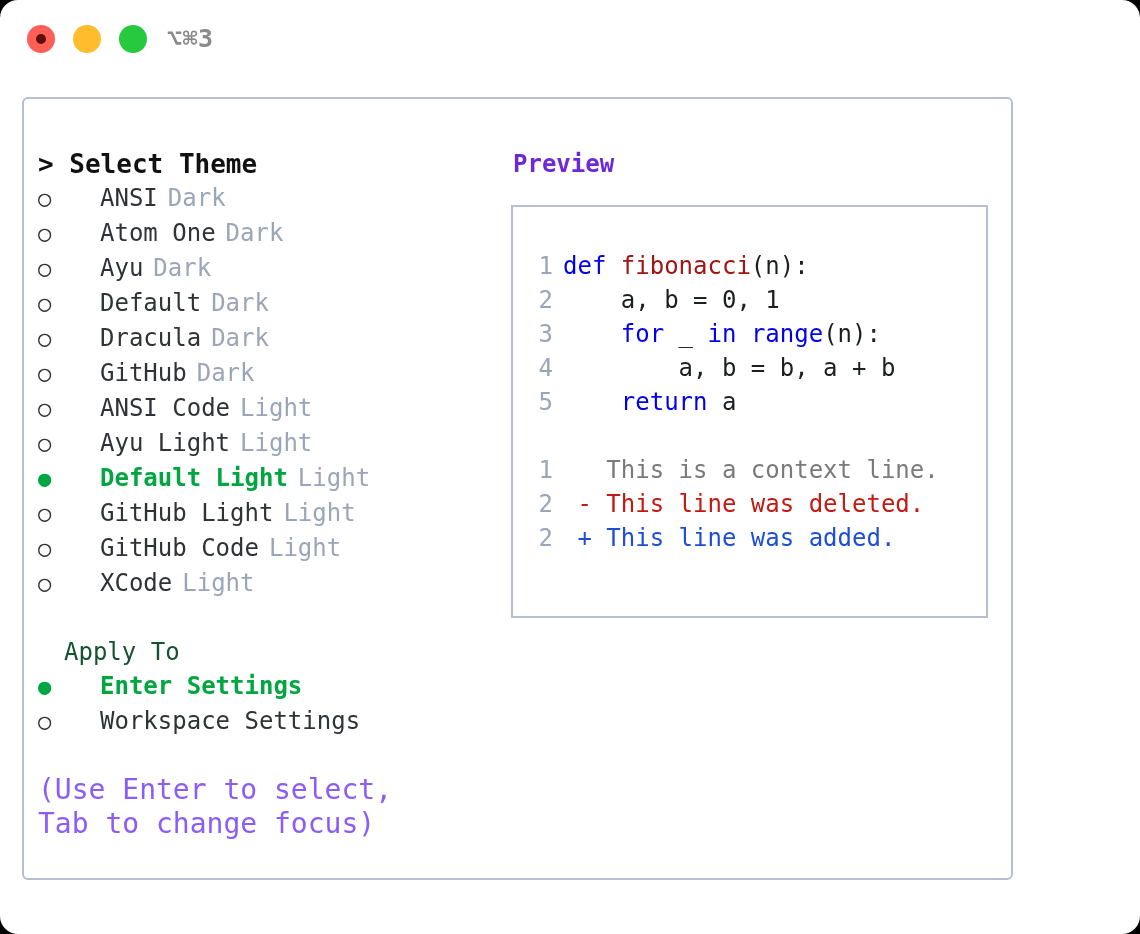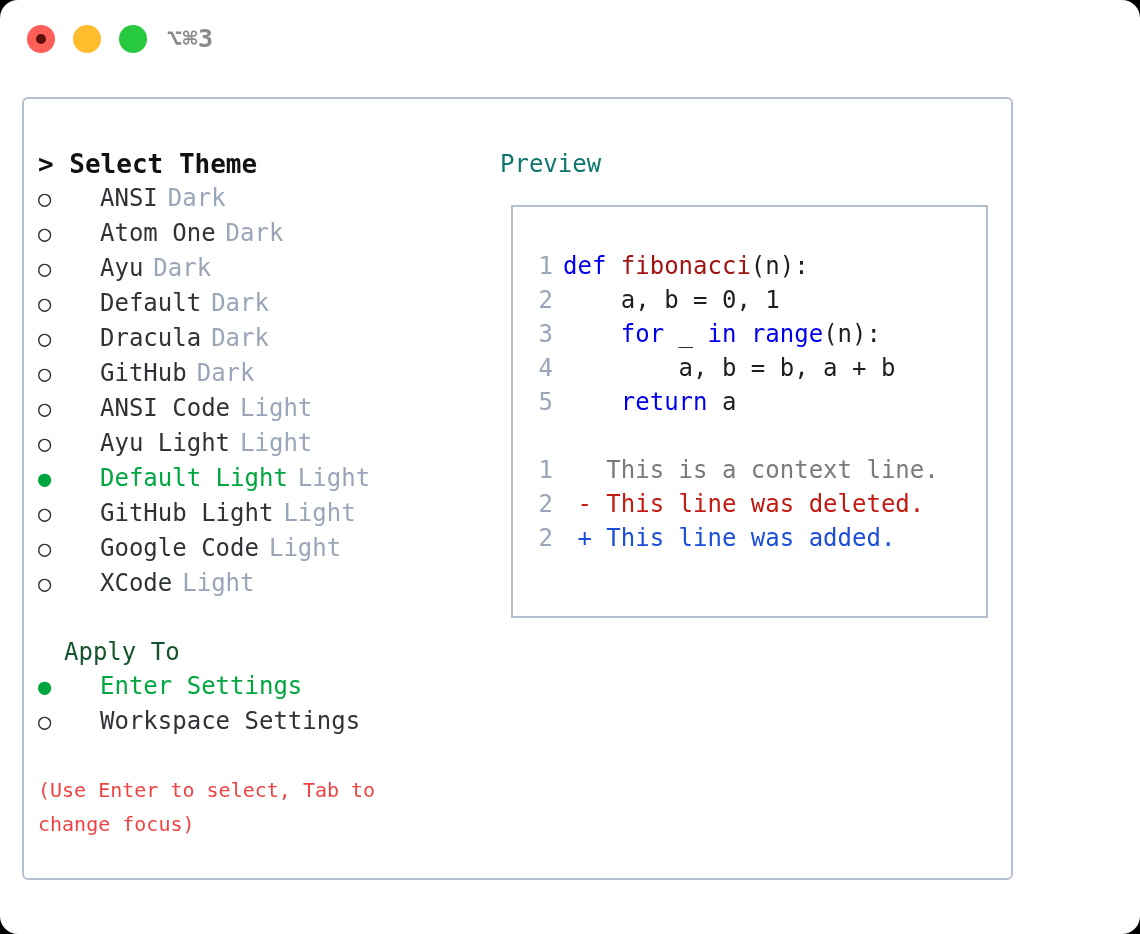--- a/index.html
+++ b/index.html
@@ -96,52 +96,53 @@
     white-space: pre;
   }
   .bullet {
     display: inline-block;
     width: 26px;
     flex: 0 0 26px;
     font-size: 22px;
     color: #2f3337;
   }
   .opt-row.selected .bullet { color: #00a63f; }
-  .opt-row.selected .opt-label { color: #00a63f; }
+  .opt-row.selected .opt-label { color: #00a63f; font-weight: bold; }
   .opt-label { color: #2f3337; margin-left: 36px; }
   .opt-variant {
     color: #9aa5b8;
     margin-left: 10px;
   }
   .section-title {
     font-size: 24px;
     line-height: 34px;
     color: #14532d;
     padding-left: 26px;
     white-space: pre;
   }
   .spacer-lg { height: 34px; }
   .hint {
-    font-size: 20px;
-    line-height: 34px;
-    color: #ef4444;
+    font-size: 28px;
+    line-height: 34px;
+    color: #8b5cf6;
     width: 410px;
     white-space: pre-wrap;
   }
   
   .right-col {
     position: absolute;
     left: 476px; top: 48px;
     width: 500px;
   }
   .preview-title {
     font-size: 24px;
-    font-weight: normal;
-    color: #0f766e;
-    line-height: 34px;
+    font-weight: bold;
+    color: #6d28d9;
+    line-height: 34px;
+    margin-left: 13px;
   }
   .preview-box {
     position: absolute;
     left: 11px; top: 58px;
     width: 477px;
     height: 413px;
     border: 2px solid #b6bfcf;
     box-sizing: border-box;
     background: #ffffff;
   }
@@ -190,21 +191,21 @@
           <div class="opt-row"><span class="bullet">○</span><span class="opt-label">ANSI</span><span class="opt-variant">Dark</span></div>
           <div class="opt-row"><span class="bullet">○</span><span class="opt-label">Atom One</span><span class="opt-variant">Dark</span></div>
           <div class="opt-row"><span class="bullet">○</span><span class="opt-label">Ayu</span><span class="opt-variant">Dark</span></div>
           <div class="opt-row"><span class="bullet">○</span><span class="opt-label">Default</span><span class="opt-variant">Dark</span></div>
           <div class="opt-row"><span class="bullet">○</span><span class="opt-label">Dracula</span><span class="opt-variant">Dark</span></div>
           <div class="opt-row"><span class="bullet">○</span><span class="opt-label">GitHub</span><span class="opt-variant">Dark</span></div>
           <div class="opt-row"><span class="bullet">○</span><span class="opt-label">ANSI Code</span><span class="opt-variant">Light</span></div>
           <div class="opt-row"><span class="bullet">○</span><span class="opt-label">Ayu Light</span><span class="opt-variant">Light</span></div>
           <div class="opt-row selected"><span class="bullet">●</span><span class="opt-label">Default Light</span><span class="opt-variant">Light</span></div>
           <div class="opt-row"><span class="bullet">○</span><span class="opt-label">GitHub Light</span><span class="opt-variant">Light</span></div>
-          <div class="opt-row"><span class="bullet">○</span><span class="opt-label">Google Code</span><span class="opt-variant">Light</span></div>
+          <div class="opt-row"><span class="bullet">○</span><span class="opt-label">GitHub Code</span><span class="opt-variant">Light</span></div>
           <div class="opt-row"><span class="bullet">○</span><span class="opt-label">XCode</span><span class="opt-variant">Light</span></div>
         </div>
 
       <div class="spacer-lg"></div>
 
       <div class="section-title">Apply To</div>
       <div id="apply-list">
           <div class="opt-row selected"><span class="bullet">●</span><span class="opt-label">Enter Settings</span></div>
           <div class="opt-row"><span class="bullet">○</span><span class="opt-label">Workspace Settings</span></div>
         </div>

